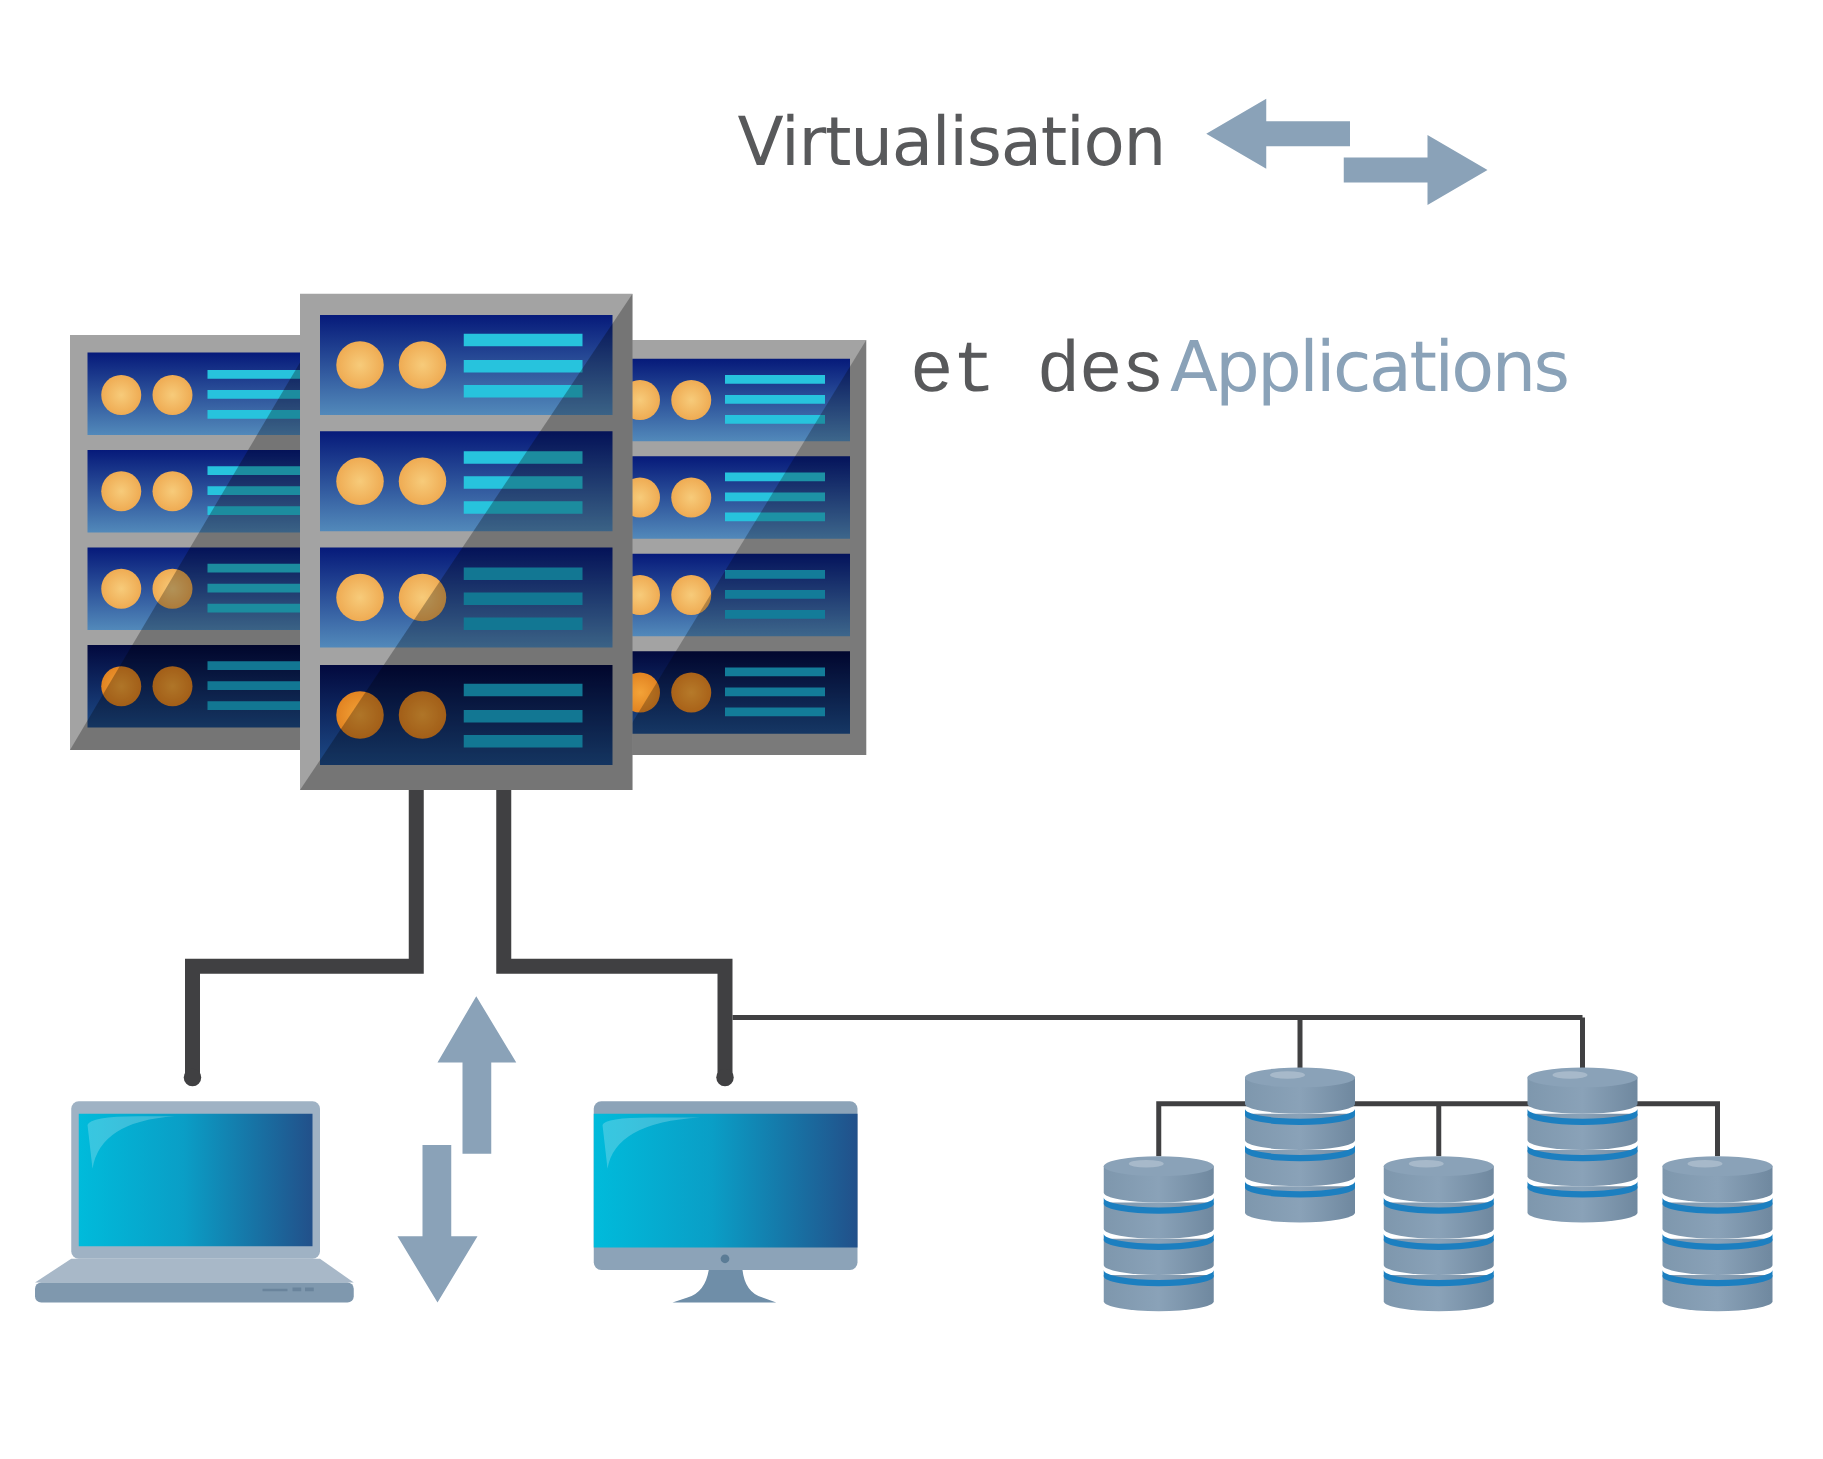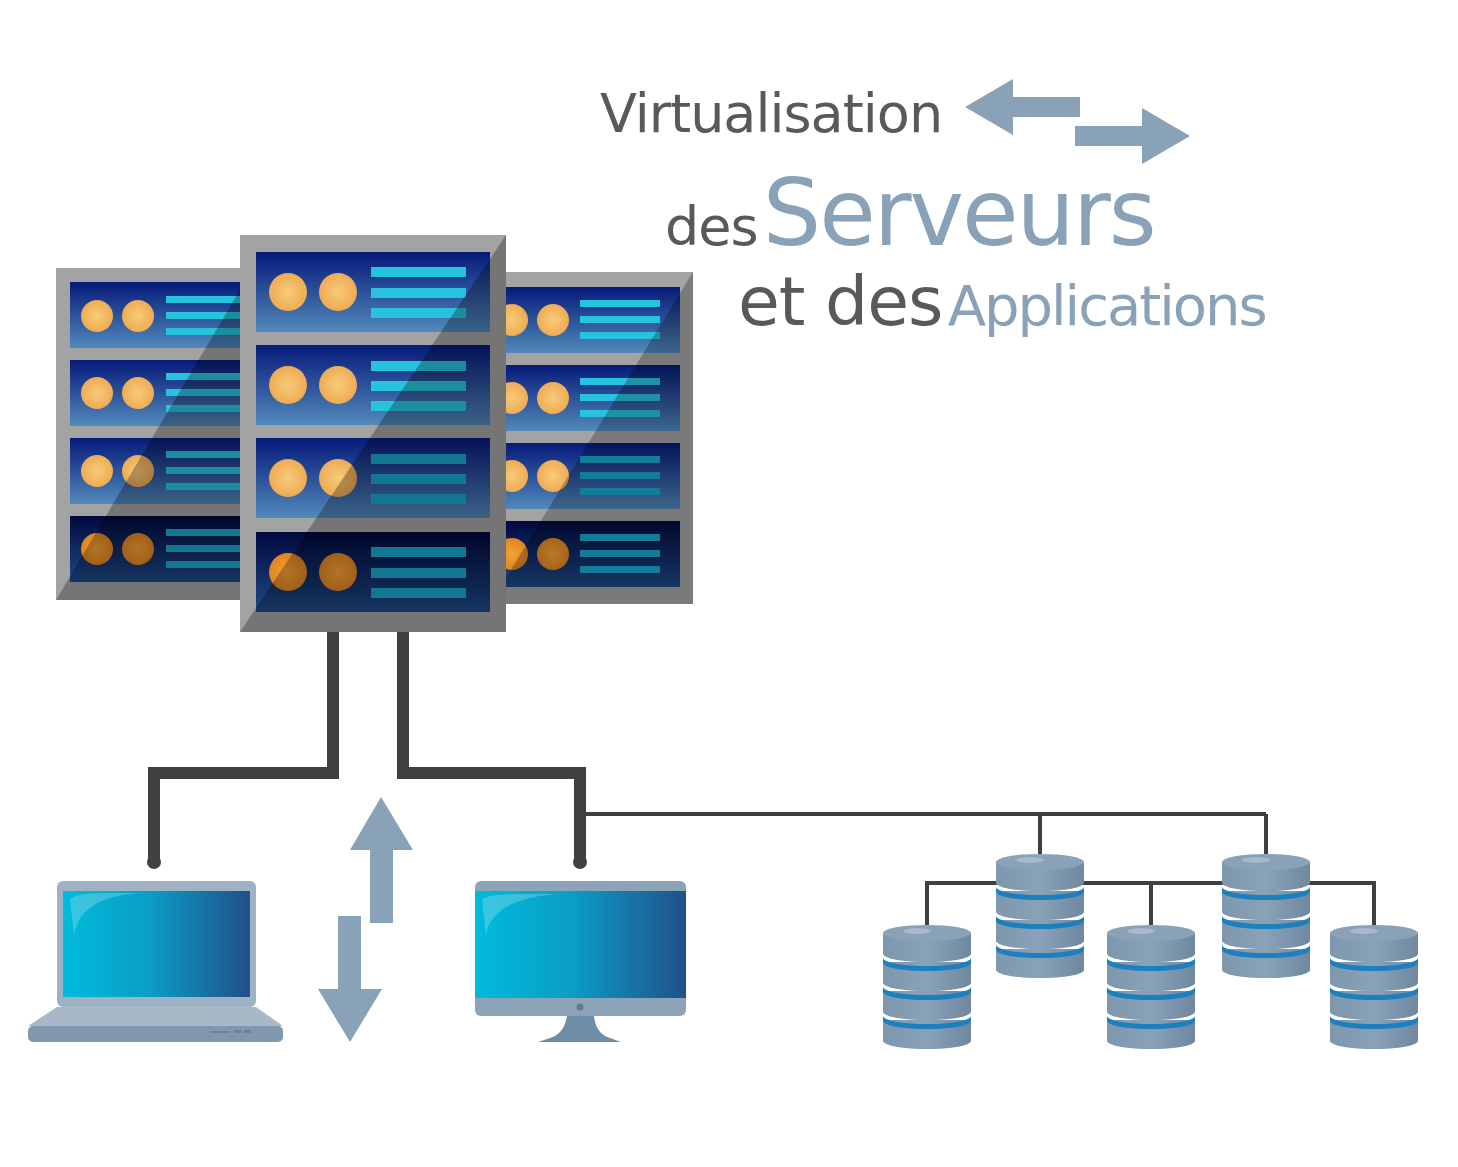--- a/index.html
+++ b/index.html
@@ -1,38 +1,34 @@
 <!DOCTYPE html>
 <html><head>
 <meta charset="utf-8">
 <style>
   html, body { margin: 0; padding: 0; background: #ffffff; }
   body { width: 1458px; height: 1167px; position: relative; overflow: hidden; font-family: "Liberation Sans", sans-serif; }
   #stage { position: absolute; left: 0; top: 0; width: 1458px; height: 1167px; }
-  .title-line { position: absolute; white-space: nowrap; font-family: "DejaVu Sans", sans-serif; margin-left: 10px; }
+  .title-line { position: absolute; white-space: nowrap; font-family: "DejaVu Sans", sans-serif; }
   .dark { color: #58595b; }
   .accent { color: #8aa2b8; }
   #t1 { left: 590px; top: 82px; font-size: 54px; letter-spacing: -1px; }
   #t2 { left: 655px; top: 160px; }
   #t2 .small { font-size: 54px; letter-spacing: -1px; }
   #t2 .big { font-size: 92px; letter-spacing: -2px; }
   #t3 { left: 728px; top: 262px; }
-  #t3 .small { font-size: 68px; letter-spacing: -1px; }
+  #t3 .small { font-size: 58px; letter-spacing: -1px; font-family: Liberation Mono, monospace; }
   #t3 .big { font-size: 56px; letter-spacing: -2px; }
 </style>
 </head>
 <body>
 
 <div id="stage">
 
   <div id="t1" class="title-line dark">Virtualisation</div>
-  <div id="t2" class="title-line">
-    <span class="small dark">des</span>
-    <span class="big accent">Serveurs</span>
-  </div>
   <div id="t3" class="title-line">
     <span class="small dark">et des</span>
     <span class="big accent">Applications</span>
   </div>
 
   <svg width="1458" height="1167" viewBox="0 0 1458 1167" style="position:absolute;left:0;top:0;">
     <defs>
       <linearGradient id="panelGrad" x1="0" y1="0" x2="0" y2="1">
         <stop offset="0" stop-color="#061a7a"></stop>
         <stop offset="1" stop-color="#5289ba"></stop>

